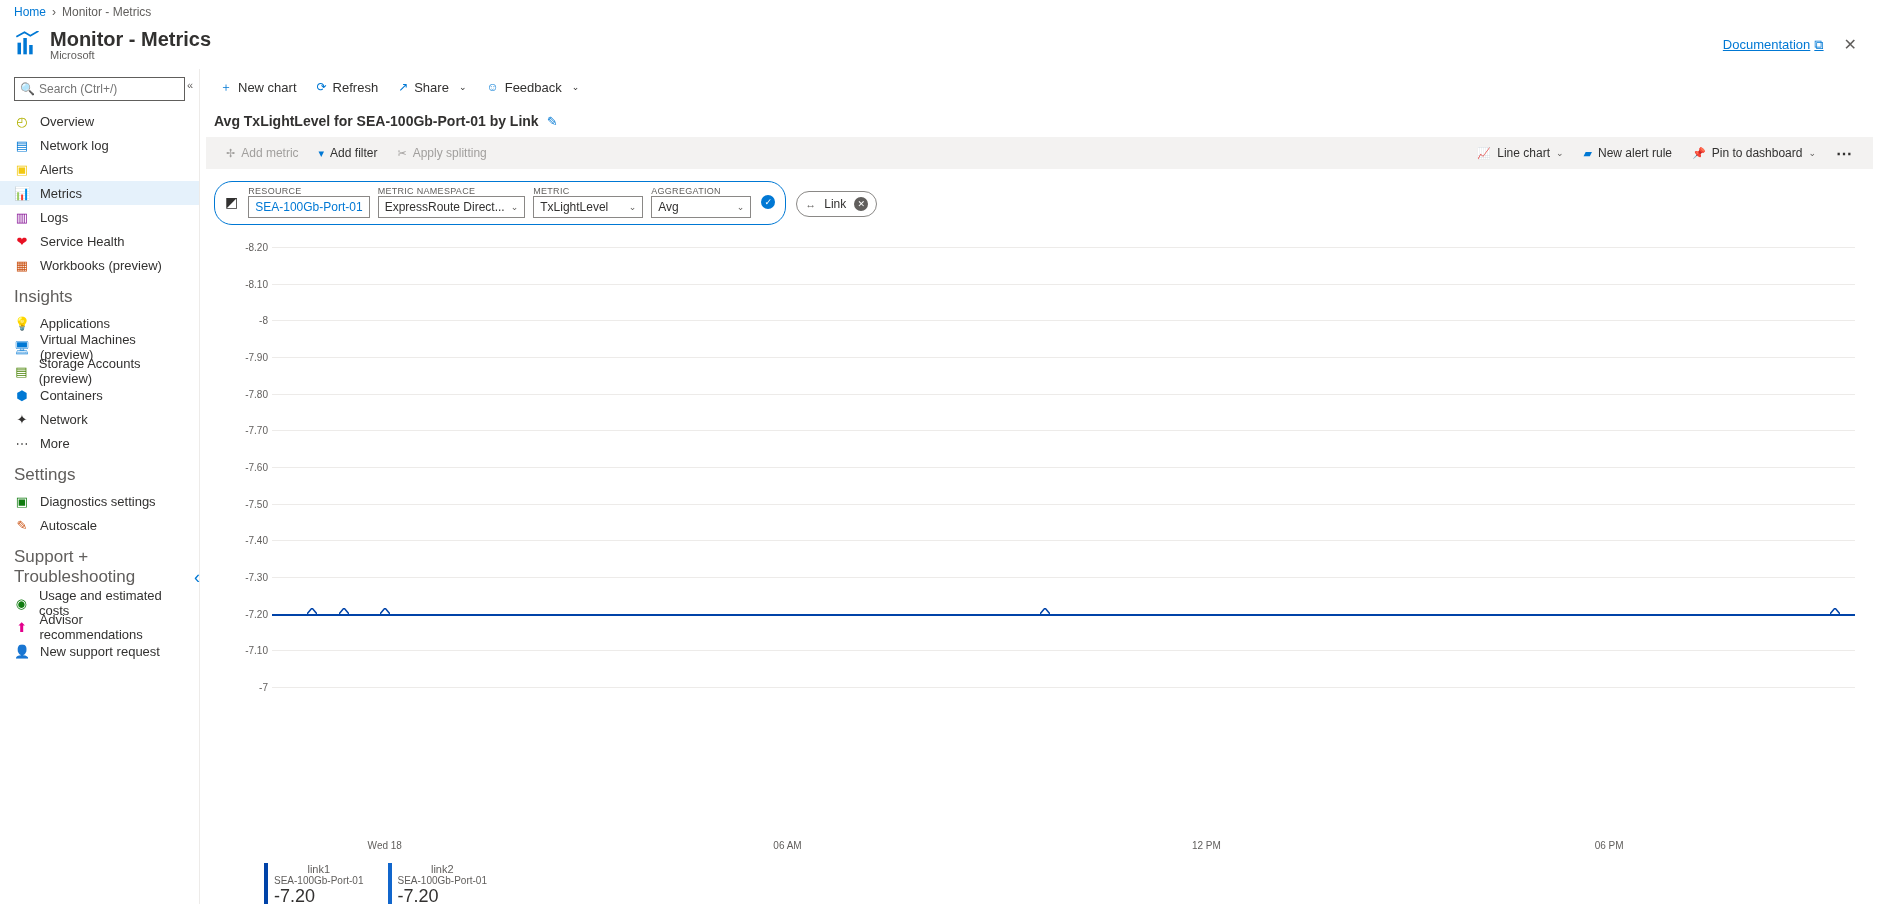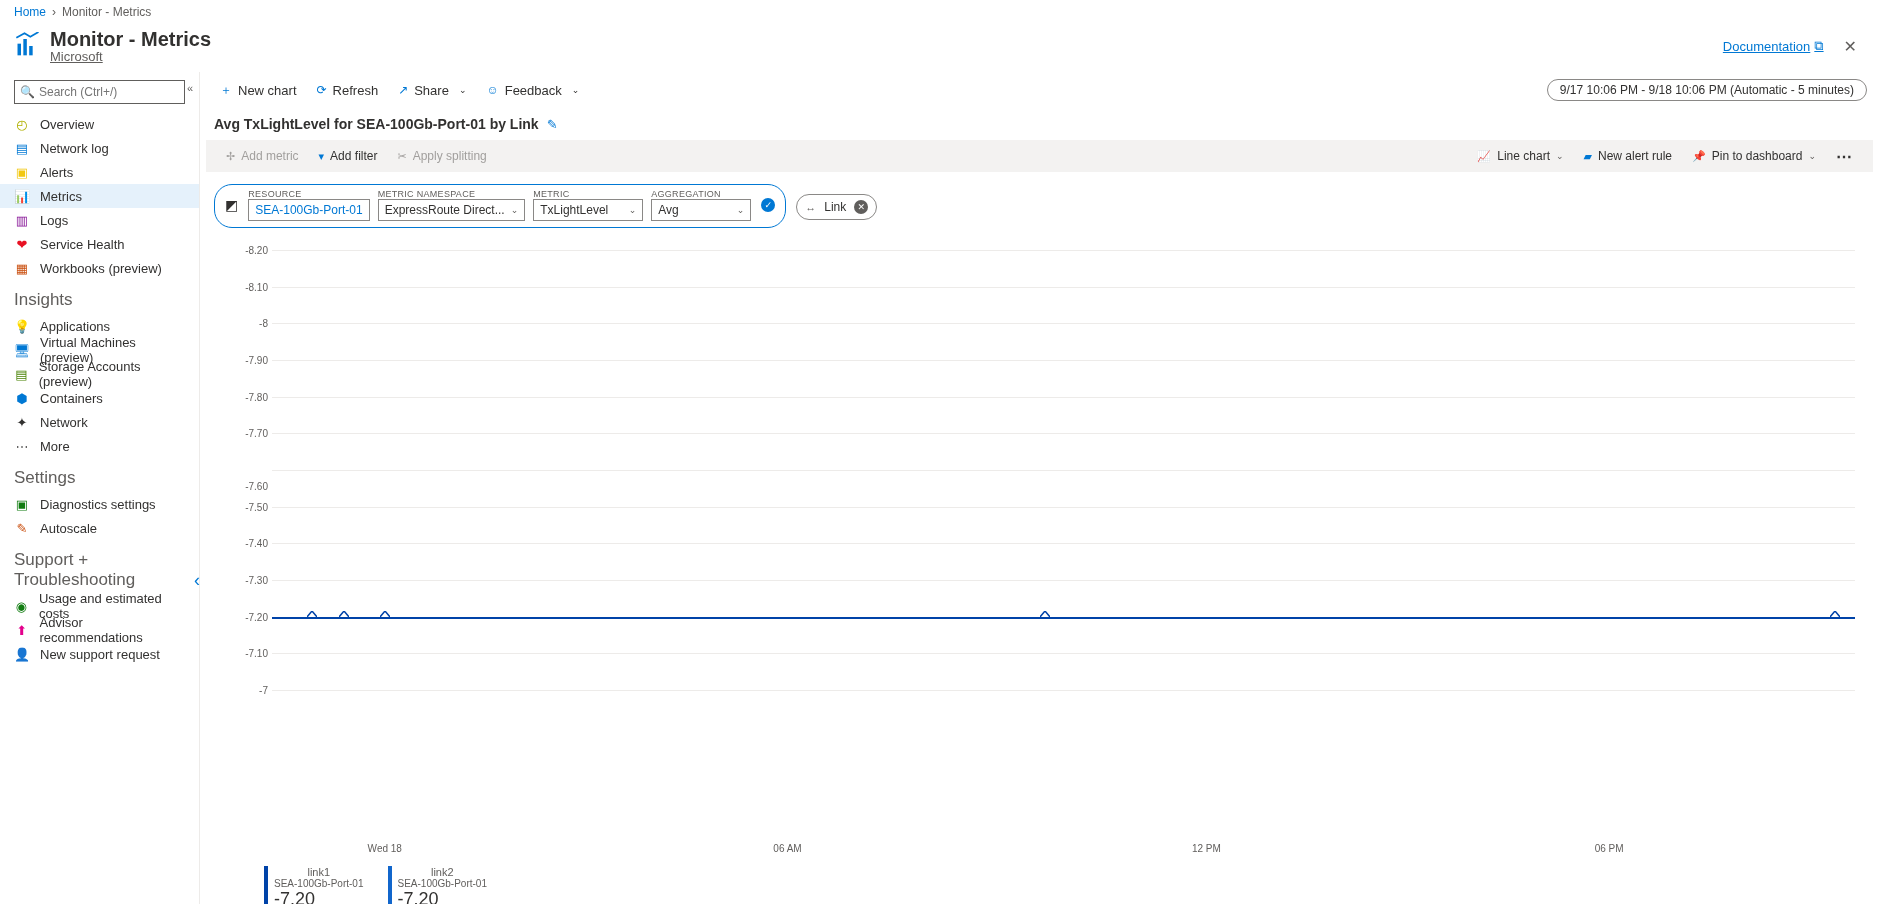--- a/index.html
+++ b/index.html
@@ -8,21 +8,21 @@
   
   
   .breadcrumb { height: 24px; display: flex; align-items: center; padding: 0 14px; font-size: 12px; color: #605e5c; }
   .breadcrumb a { color: #0078d4; text-decoration: none; }
   .breadcrumb .sep { margin: 0 6px; }
   
   
   .page-header { display: flex; align-items: center; padding: 4px 14px 8px 14px; }
   .page-header .icon { width: 28px; height: 28px; margin-right: 8px; }
   .page-header .title { font-size: 20px; font-weight: 600; }
-  .page-header .subtitle { font-size: 13px; color: #605e5c; margin-top: -2px; text-decoration: underline; }
+  .page-header .subtitle { font-size: 11px; color: #605e5c; margin-top: -2px; }
   .page-header .spacer { flex: 1; }
   .doc-link { color: #0078d4; font-size: 13px; display: flex; align-items: center; gap: 4px; margin-right: 12px; }
   .close-x { font-size: 16px; color: #605e5c; cursor: pointer; padding: 4px 8px; }
   
   
   .main { display: flex; height: calc(100% - 56px); }
   
   
   .sidebar { width: 200px; border-right: 1px solid #edebe9; padding: 8px 0; position: relative; }
   .sidebar-collapse { position: absolute; right: 6px; top: 10px; font-size: 11px; color: #605e5c; cursor: pointer; }
@@ -225,23 +225,20 @@
       <div class="btn">
           <span class="ic">↗</span>
           <span>Share</span>
           <span class="chev" style="font-size:9px;margin-left:4px;">⌄</span>
         </div>
       <div class="btn">
           <span class="ic">☺</span>
           <span>Feedback</span>
           <span class="chev" style="font-size:9px;margin-left:4px;">⌄</span>
         </div>
-      <div class="right">
-        <div class="time-pill">9/17 10:06 PM - 9/18 10:06 PM (Automatic - 5 minutes)</div>
-      </div>
     </div>
 
     <div class="chart-title-row">
       <span class="chart-title">Avg TxLightLevel for SEA-100Gb-Port-01 by Link</span>
       <span style="color:#0078d4;">✎</span>
     </div>
 
     <div class="metric-bar">
       <div class="btn disabled">
           <span class="ic">✢</span>
@@ -322,21 +319,21 @@
           <div class="y-tick" style="top: 36.6667px;">-8.10</div>
           <div class="grid-line" style="top: 73.3333px;"></div>
           <div class="y-tick" style="top: 73.3333px;">-8</div>
           <div class="grid-line" style="top: 110px;"></div>
           <div class="y-tick" style="top: 110px;">-7.90</div>
           <div class="grid-line" style="top: 146.667px;"></div>
           <div class="y-tick" style="top: 146.667px;">-7.80</div>
           <div class="grid-line" style="top: 183.333px;"></div>
           <div class="y-tick" style="top: 183.333px;">-7.70</div>
           <div class="grid-line" style="top: 220px;"></div>
-          <div class="y-tick" style="top: 236px;">-7.60</div>
+          <div class="y-tick" style="top: 220px;">-7.60</div>
           <div class="grid-line" style="top: 256.667px;"></div>
           <div class="y-tick" style="top: 256.667px;">-7.50</div>
           <div class="grid-line" style="top: 293.333px;"></div>
           <div class="y-tick" style="top: 293.333px;">-7.40</div>
           <div class="grid-line" style="top: 330px;"></div>
           <div class="y-tick" style="top: 330px;">-7.30</div>
           <div class="grid-line" style="top: 366.667px;"></div>
           <div class="y-tick" style="top: 366.667px;">-7.20</div>
           <div class="grid-line" style="top: 403.333px;"></div>
           <div class="y-tick" style="top: 403.333px;">-7.10</div>

